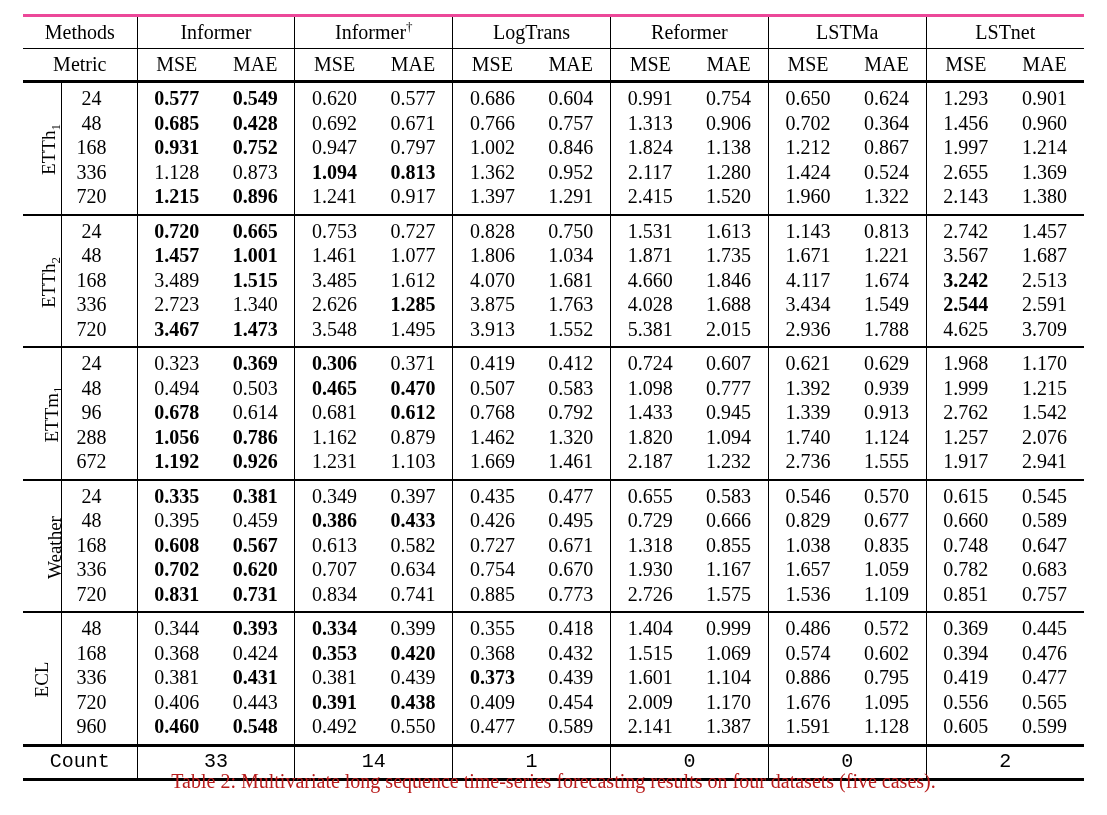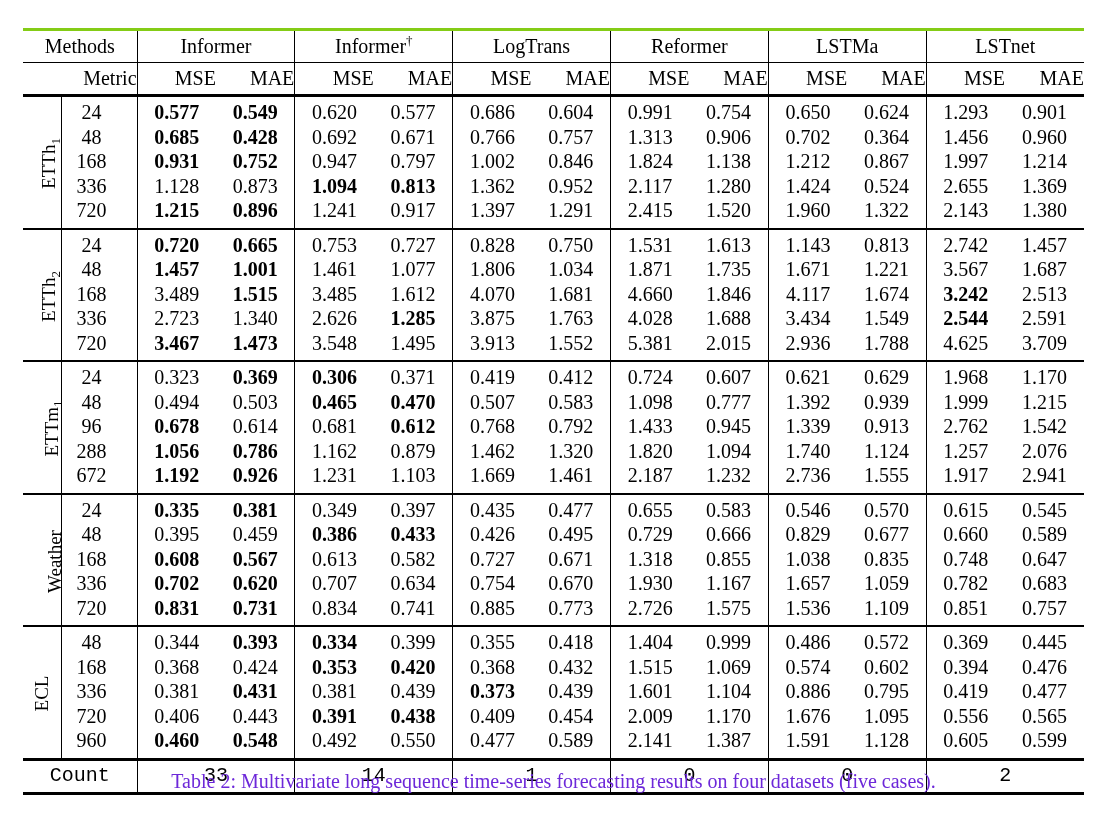--- a/index.html
+++ b/index.html
@@ -5,40 +5,40 @@
   * { margin: 0; padding: 0; box-sizing: border-box; }
   html, body { background: #ffffff; }
   body {
     width: 1107px; height: 815px;
     font-family: "Liberation Serif", serif;
     color: #000000;
     overflow: hidden;
   }
   .page { width: 1107px; height: 815px; position: relative; }
   table.results {
-    position: absolute; left: 23px; top: 28px;
+    position: absolute; left: 23px; top: 14px;
     width: 1061px;
     border-collapse: collapse;
     table-layout: fixed;
-    border-top: 3px solid #84cc16;
+    border-top: 3px solid #ec4899;
     border-bottom: 3px solid #000;
   }
   col.c-label { width: 38px; }
   col.c-horizon { width: 76px; }
   col.c-num { width: 78.9px; }
 
   th, td { font-weight: normal; color: #000; }
 
   thead th {
     font-size: 20px; line-height: 24px;
     padding: 3px 0 4px 0;
     text-align: center;
   }
   thead tr.methods-row th { border-bottom: 1px solid #000; }
-  thead tr.metric-row th { border-bottom: 3px solid #000; text-align: right; }
+  thead tr.metric-row th { border-bottom: 3px solid #000; }
   th sup { font-size: 13px; vertical-align: super; line-height: 0; }
 
   tbody.block { border-top: 2px solid #000; }
   tbody.block td {
     font-size: 20px; line-height: 23.5px;
     padding: 0.5px 0;
     text-align: center;
   }
   tbody.block tr:first-child td { padding-top: 4px; }
   tbody.block tr:last-child td { padding-bottom: 5px; }
@@ -64,21 +64,21 @@
     text-align: center;
     font-family: Liberation Mono, monospace;
   }
   td.count-label { text-align: center; }
 
   .caption {
     position: absolute; left: 0; top: 768px;
     width: 1107px;
     text-align: center;
     font-size: 20px; line-height: 26px;
-    color: #6d28d9;
+    color: #b91c1c;
   }
 </style>
 </head>
 <body>
 
 <div class="page">
 
   <table class="results" id="results-table">
     <colgroup>
       <col class="c-label">

